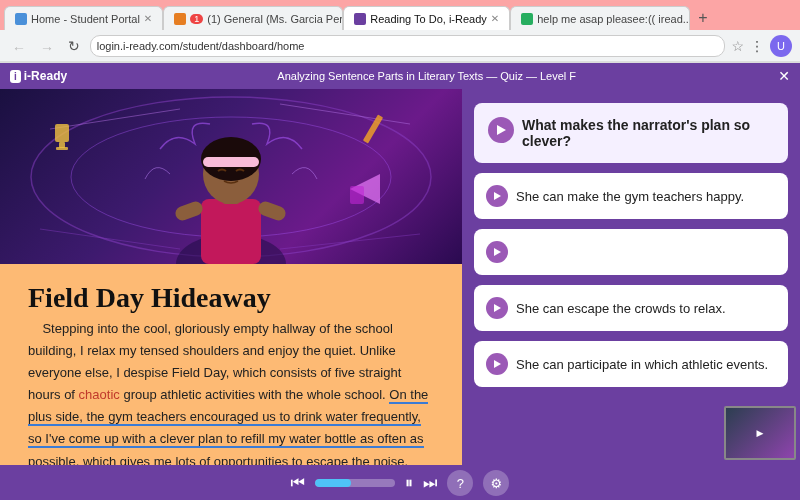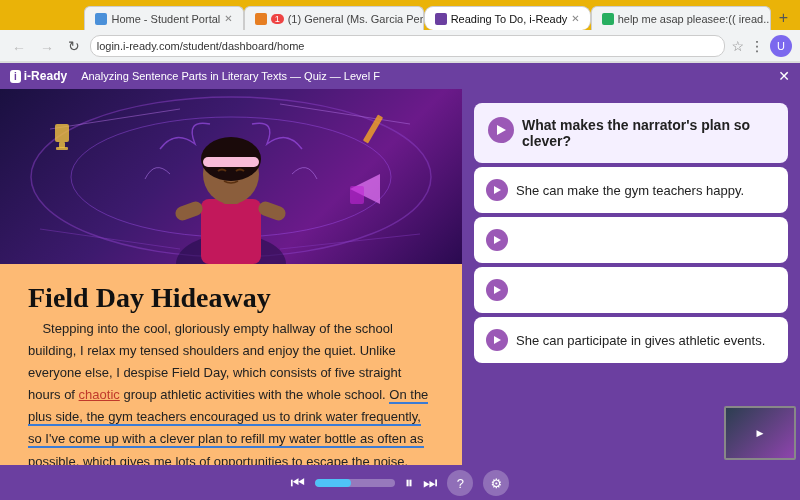--- a/index.html
+++ b/index.html
@@ -1,60 +1,60 @@
 <!DOCTYPE html>
 <html><head>
   <meta charset="utf-8">
   <style>
     * { box-sizing: border-box; margin: 0; padding: 0; }
     body { width: 800px; height: 500px; overflow: hidden; font-family: Arial, sans-serif; font-size: 13px; background: #fff; }
 
     
     .browser-chrome { background: #f1f3f4; border-bottom: 1px solid #ddd; }
-    .tab-bar { display: flex; align-items: flex-end; height: 30px; padding: 0 4px; background: #eab308; justify-content: flex-end; }
+    .tab-bar { display: flex; align-items: flex-end; height: 30px; padding: 0 4px; background: #fca5a5; }
     .tab { display: flex; align-items: center; height: 24px; padding: 0 10px; border-radius: 6px 6px 0 0; font-size: 11px; max-width: 180px; overflow: hidden; white-space: nowrap; gap: 4px; background: #f1f3f4; border: 1px solid #ccc; border-bottom: none; color: #444; cursor: pointer; }
-    .tab.active { background: #fff; color: #111; border-radius: 9px; }
+    .tab.active { background: #fff; color: #111; }
     .tab .favicon { width: 12px; height: 12px; background: #4a90d9; border-radius: 2px; flex-shrink: 0; }
     .tab .close-x { margin-left: auto; font-size: 10px; color: #888; flex-shrink: 0; }
     .tab .badge { background: #e44; color: #fff; border-radius: 8px; padding: 0 4px; font-size: 9px; flex-shrink: 0; }
 
     .nav-bar { display: flex; align-items: center; height: 32px; padding: 0 8px; gap: 6px; background: #f1f3f4; border-bottom: 1px solid #ddd; }
     .nav-btn { background: none; border: none; cursor: pointer; color: #555; font-size: 14px; padding: 2px 4px; }
     .nav-btn:disabled { color: #bbb; cursor: default; }
     .address-bar { flex: 1; height: 22px; border: 1px solid #ccc; border-radius: 10px; padding: 0 6px; font-size: 11px; background: #fff; color: #333; }
     .star-icon { font-size: 14px; color: #888; }
     .nav-icons { display: flex; gap: 6px; align-items: center; }
     .nav-icon-circle { width: 22px; height: 22px; border-radius: 50%; background: #7b68ee; display: flex; align-items: center; justify-content: center; font-size: 11px; color: #fff; }
 
     
     .app-container { display: flex; flex-direction: column; height: calc(500px - 62px); }
 
     
     .iready-bar { background: #6b3fa0; height: 26px; display: flex; align-items: center; padding: 0 10px; gap: 6px; }
     .iready-logo { color: #fff; font-size: 12px; font-weight: bold; display: flex; align-items: center; gap: 3px; }
     .iready-logo .logo-icon { background: #fff; color: #6b3fa0; border-radius: 3px; padding: 1px 4px; font-size: 10px; font-weight: bold; }
-    .iready-title { color: #fff; font-size: 11px; margin-left: 8px; flex: 1; }
+    .iready-title { color: #fff; font-size: 11px; margin-left: 8px; flex: 1; text-align: center; }
     .close-btn { color: #fff; font-size: 14px; cursor: pointer; margin-left: auto; }
 
     
     .main-content { display: flex; flex: 1; overflow: hidden; }
 
     
     .story-panel { flex: 0 0 462px; overflow-y: auto; background: #fdba74; position: relative; }
     .story-image { width: 100%; height: 175px; background: linear-gradient(135deg, #1a1040 0%, #3d1a6e 40%, #6b1a8a 70%, #2a0a50 100%); position: relative; overflow: hidden; display: flex; align-items: center; justify-content: center; }
     .image-decoration { position: absolute; top: 0; left: 0; width: 100%; height: 100%; }
     .story-text-area { padding: 18px 28px; }
     .story-title { font-size: 28px; font-weight: bold; color: #111; margin-bottom: 4px; font-family: Georgia, serif; }
     .story-author { font-style: italic; color: #333; margin-bottom: 14px; font-size: 13px; }
     .story-body { font-size: 13px; line-height: 1.7; color: #222; }
-    .chaotic { color: #c0392b; text-decoration: underline; }
+    .chaotic { color: #c0392b; }
     .underlined { border-bottom: 2px solid #3a7bd5; }
 
     
-    .quiz-panel { flex: 1; background: #6b3fa0; display: flex; flex-direction: column; padding: 14px 12px; gap: 4px; overflow-y: auto; }
+    .quiz-panel { flex: 1; background: #6b3fa0; display: flex; flex-direction: column; padding: 14px 12px; gap: 10px; overflow-y: auto; }
     .quiz-question { background: #f5f0ff; border-radius: 8px; padding: 14px 14px; font-size: 14px; font-weight: bold; color: #222; display: flex; align-items: flex-start; gap: 8px; }
     .quiz-question .sound-icon { width: 26px; height: 26px; border-radius: 50%; background: #9b59b6; display: flex; align-items: center; justify-content: center; flex-shrink: 0; }
 
     .quiz-option { background: #fff; border-radius: 8px; padding: 12px 12px; font-size: 13px; color: #222; display: flex; align-items: center; gap: 8px; cursor: pointer; }
     .quiz-option .sound-icon { width: 22px; height: 22px; border-radius: 50%; background: #9b59b6; display: flex; align-items: center; justify-content: center; flex-shrink: 0; }
     .sound-triangle { width: 0; height: 0; border-top: 5px solid transparent; border-bottom: 5px solid transparent; border-left: 9px solid #fff; }
     .sound-triangle-sm { width: 0; height: 0; border-top: 4px solid transparent; border-bottom: 4px solid transparent; border-left: 7px solid #fff; }
 
     
     .bottom-bar { height: 36px; background: #6b3fa0; display: flex; align-items: center; justify-content: center; gap: 10px; padding: 0 14px; }
@@ -199,27 +199,28 @@
       <div class="quiz-option">
         <div class="sound-icon">
           <div class="sound-triangle-sm"></div>
         </div>
       </div>
 
       <div class="quiz-option">
         <div class="sound-icon">
           <div class="sound-triangle-sm"></div>
         </div>
-      </div>
-
-      <div class="quiz-option">
-        <div class="sound-icon">
-          <div class="sound-triangle-sm"></div>
-        </div>
-        <span>She can participate in gives athletic events.</span>
+        <span>She can escape the crowds to relax.</span>
+      </div>
+
+      <div class="quiz-option">
+        <div class="sound-icon">
+          <div class="sound-triangle-sm"></div>
+        </div>
+        <span>She can participate in which athletic events.</span>
       </div>
     </div>
   </div>
 
   <div class="bottom-bar">
     <button class="media-btn">⏮</button>
     <div class="progress-bar-wrap">
       <div class="progress-bar-fill"></div>
     </div>
     <button class="media-btn">⏸</button>

